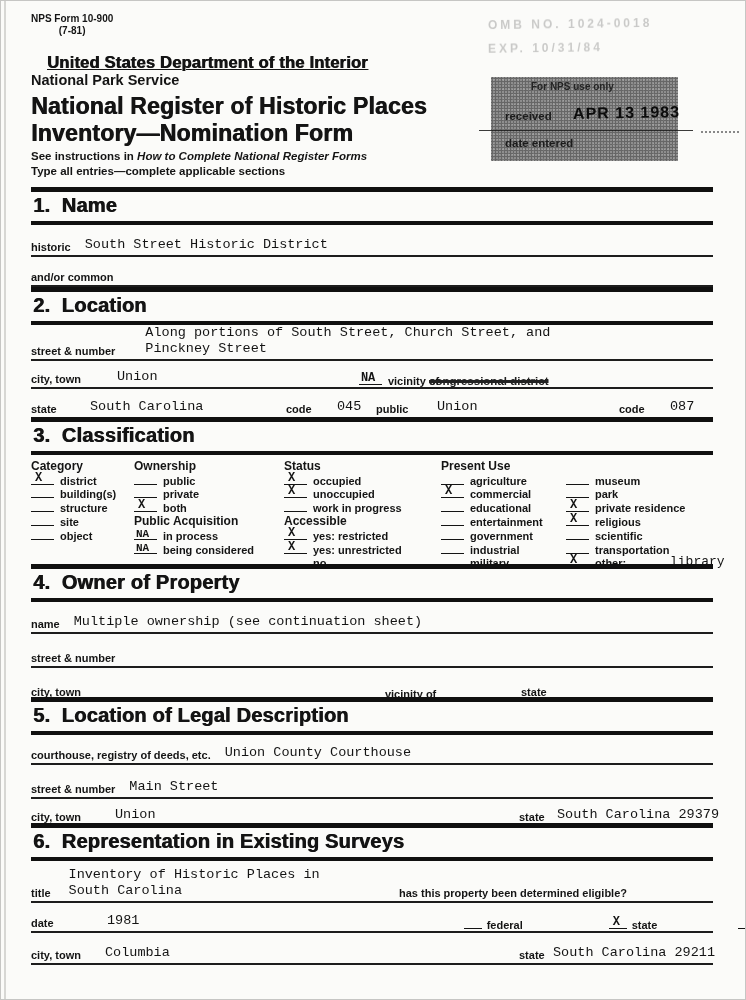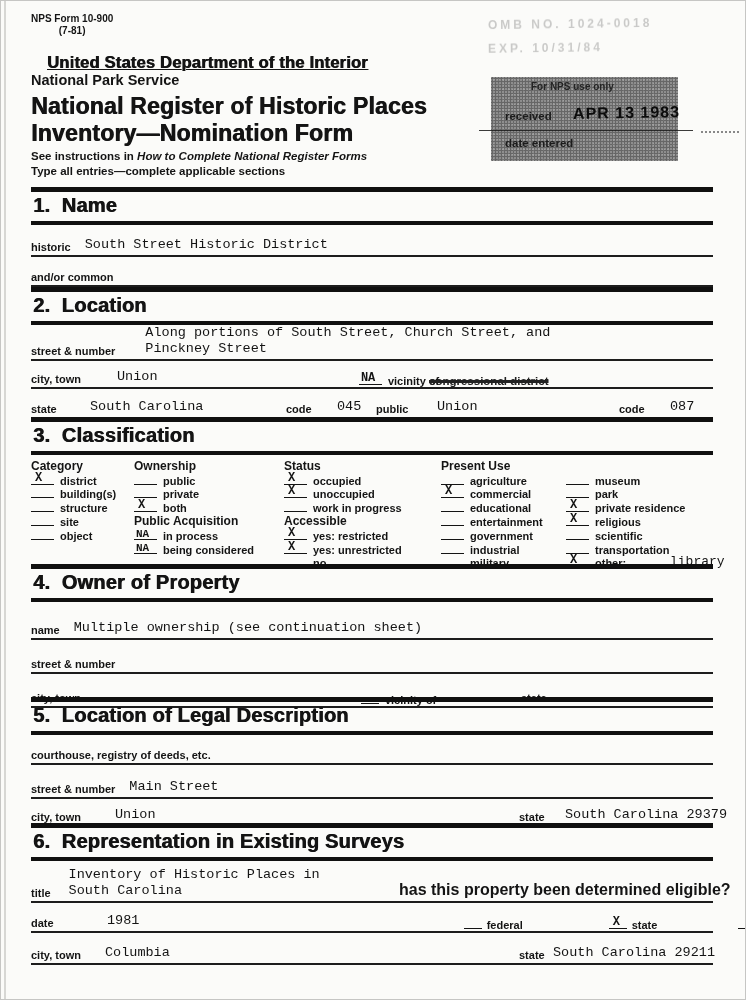--- a/index.html
+++ b/index.html
@@ -309,63 +309,64 @@
             <span class="clabel">other:</span>
             <span class="cval">library</span>
           </div>
       </div>
 
     </div>
   </div>
 
   <div class="sec" style="top:563px">
     <div class="sectitle hb">4.  Owner of Property</div>
-    <div class="frow" style="margin-top:12px;height:26px">
+    <div class="frow" style="margin-top:6px;height:26px">
       <span class="flabel">name</span>
       <span class="fvalue">Multiple ownership (see continuation sheet)</span>
     </div>
     <div class="frow" style="margin-top:8px;height:26px">
       <span class="flabel">street &amp; number</span>
     </div>
     <div class="frow" style="margin-top:8px;height:26px">
       <span class="flabel">city, town</span>
       <div class="inlineck abs" style="left:280px;width:110px">
         <span class="cline" style="width:18px"></span>
         <span class="clabel" style="left:24px">vicinity of</span>
       </div>
       <span class="flabel abs" style="left:490px">state</span>
     </div>
   </div>
 
   <div class="sec" style="top:696px">
     <div class="sectitle hb">5.  Location of Legal Description</div>
     <div class="frow" style="margin-top:6px;height:24px">
       <span class="flabel">courthouse, registry of deeds, etc.</span>
+      <span class="fvalue">Union County Courthouse</span>
     </div>
     <div class="frow" style="margin-top:8px;height:26px">
       <span class="flabel">street &amp; number</span>
       <span class="fvalue">Main Street</span>
     </div>
     <div class="frow" style="margin-top:4px;height:24px">
       <span class="flabel">city, town</span>
       <span class="fvalue abs" style="left:70px">Union</span>
       <span class="flabel abs" style="left:488px">state</span>
-      <span class="fvalue abs" style="left:522px;margin-left:12px">South Carolina 29379</span>
+      <span class="fvalue abs" style="left:522px;margin-left:4px">South Carolina 29379</span>
     </div>
   </div>
 
   <div class="sec" style="top:822px">
     <div class="sectitle hb">6.  Representation in Existing Surveys</div>
     <div class="frow" style="margin-top:4px;height:38px">
       <span class="flabel">title</span>
       <div class="fvalue" style="margin-left:18px">
         <div>Inventory of Historic Places in</div>
         <div>South Carolina</div>
       </div>
-      <span class="flabel abs" style="left:368px;font-size:16px">has this property been determined eligible?</span>
+      <span class="flabel abs" style="left:368px;font-size:11px">has this property been determined eligible?</span>
 
     </div>
     <div class="frow" style="margin-top:4px;height:26px">
       <span class="flabel">date</span>
       <span class="fvalue abs" style="left:62px">1981</span>
       <div class="inlineck abs" style="left:410px;width:72px">
         <span class="cmark"></span>
           <span class="cline" style="width:18px"></span>
           <span class="clabel" style="left:23px">federal</span>
       </div>

